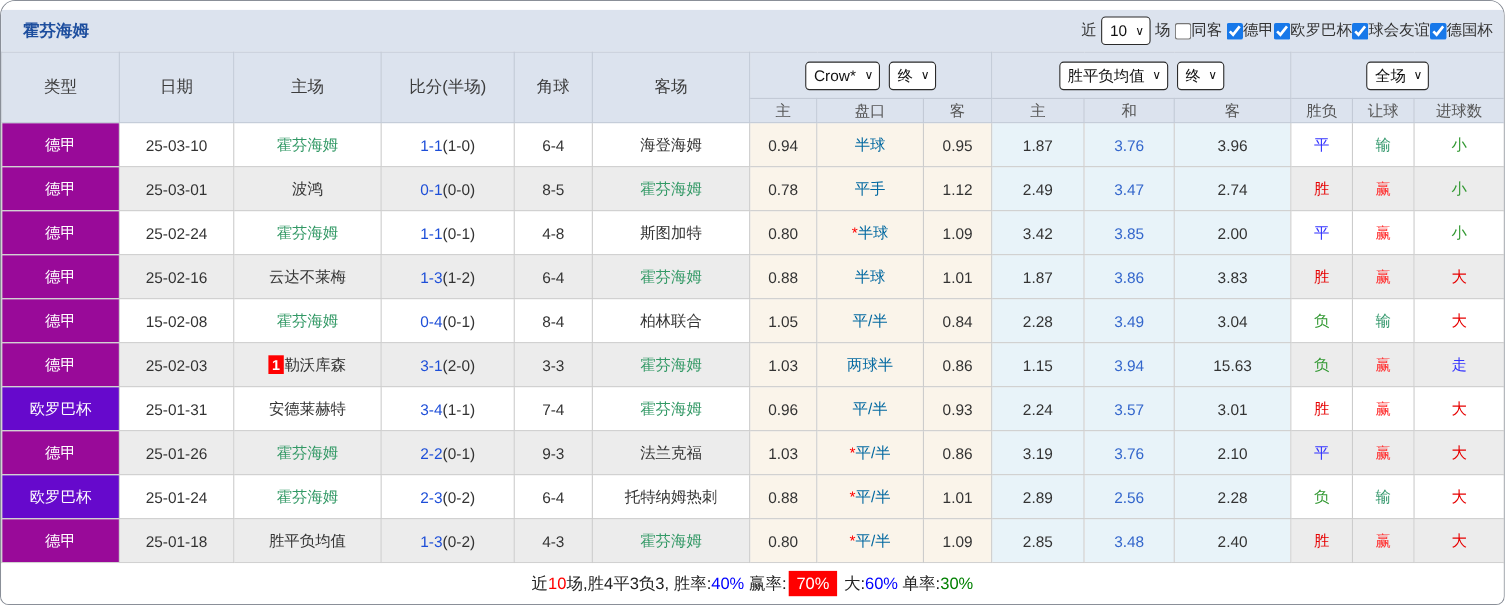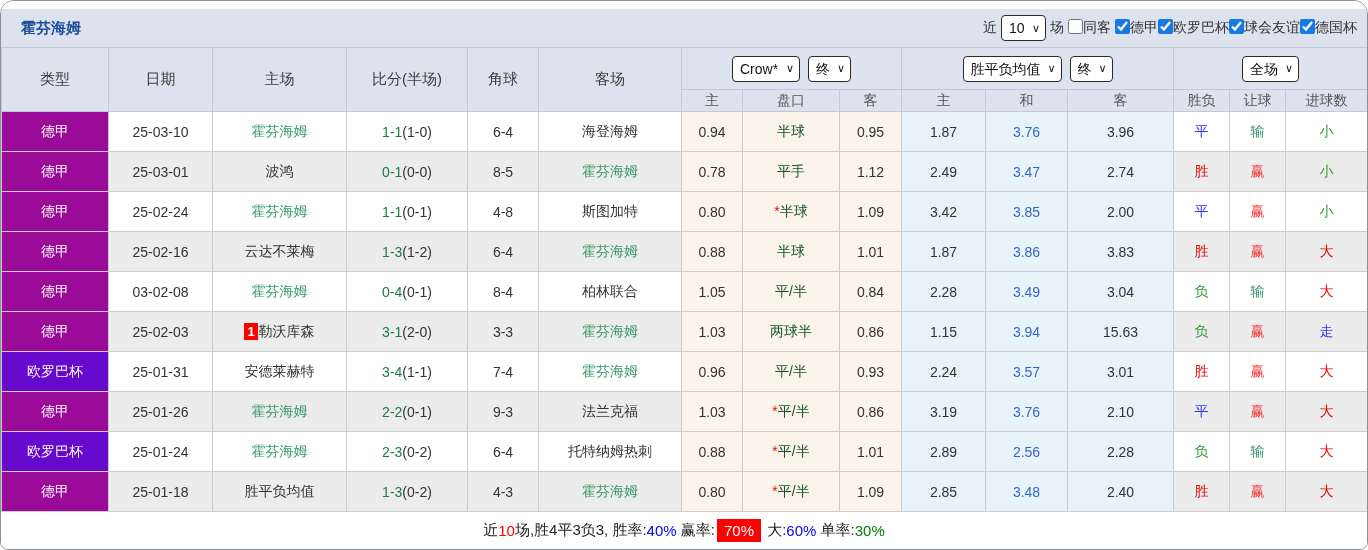--- a/index.html
+++ b/index.html
@@ -20,49 +20,49 @@
   .filters { display:flex; align-items:center; gap:4px; }
   .filters .lbl { color:#333; }
   .sel { position:relative; display:inline-flex; align-items:center; background:#fff;
          border:1px solid #2b2b2b; border-radius:4px; height:26px; padding:0 20px 0 7px; }
   .sel select {
     appearance:none; -webkit-appearance:none; border:none; background:transparent;
     font-family:inherit; font-size:14px; color:#111; outline:none; padding:0;
   }
   .sel .chev { position:absolute; right:5px; font-size:11px; color:#111; pointer-events:none; }
   input[type="checkbox"] { width:15px; height:15px; accent-color:#1778e9; vertical-align:-2px; }
-  .chk-group { display:inline-flex; }
+  .chk-group { display:inline-flex; align-items:center; }
   
   table { border-collapse:collapse; table-layout:fixed; width:1366px;border-radius:8px; }
   thead th {
     background:#dce3ee; border:1px solid #c3cad6; font-weight:normal;
     color:#3c3c3c; font-size:15px;
   }
   thead tr.grp th { height:42px; }
   thead tr.sub th { height:22px; font-size:14px; color:#555; }
   .grp-cell { vertical-align:middle; }
   .grp-inner { display:flex; align-items:center; justify-content:center; gap:8px; }
   tbody td {
     border:1px solid #cccccc; height:40px; text-align:center;
     font-size:14px; color:#333; background:#fff; overflow:hidden; white-space:nowrap;
   }
   tbody tr:nth-child(even) td.norm { background:#ececec; }
   td.type { color:#fff; font-size:14px; }
   td.cream { background:#faf4ea !important; }
   td.oddsblue { background:#e8f3f9 !important; }
   td.oddsblue.mid { color:#3366cc; }
   .team-main { color:#339966; }
-  .score-main { color:#15803d; }
+  .score-main { color:#1d4ed8; }
   .score-half { color:#333; }
   .rank-badge {
     display:inline-block; background:#ff0000; color:#fff; font-weight:bold;
     padding:0 3px; margin-right:1px; font-size:13px; line-height:17px;
   }
   .hstar { color:#ff0000; }
-  .handicap-txt { color:#14532d; }
+  .handicap-txt { color:#0369a1; }
   
   .footer {
     flex:1; display:flex; align-items:center; justify-content:center;
     background:#fff; font-size:15px; color:#222;
   }
   .footer span { white-space:pre; }
   .seg-red { color:#ff0000; }
   .seg-blue { color:#0000ff; }
   .seg-green { color:#008000; }
   .seg-highlight { background:#ff0000; color:#fff; padding:3px 7px; margin:0 2px; }
@@ -234,21 +234,21 @@
           <td class="cream">1.01</td>
           <td class="oddsblue">1.87</td>
           <td class="oddsblue mid">3.86</td>
           <td class="oddsblue">3.83</td>
           <td class="norm" style="color: rgb(230, 0, 0);">胜</td>
           <td class="norm" style="color: rgb(255, 51, 51);">赢</td>
           <td class="norm" style="color: rgb(230, 0, 0);">大</td>
         </tr>
         <tr>
           <td class="type" style="color: rgb(255, 255, 255); background: rgb(153, 10, 153);">德甲</td>
-          <td class="norm">03-02-08</td>
+          <td class="norm">15-02-08</td>
           <td class="norm"><span class="team-main">霍芬海姆</span></td>
           <td class="norm"><span class="score-main">0-4</span><span class="score-half">(0-1)</span></td>
           <td class="norm">8-4</td>
           <td class="norm"><span class="">柏林联合</span></td>
           <td class="cream">1.05</td>
           <td class="cream"><span class="handicap-txt">平/半</span></td>
           <td class="cream">0.84</td>
           <td class="oddsblue">2.28</td>
           <td class="oddsblue mid">3.49</td>
           <td class="oddsblue">3.04</td>

